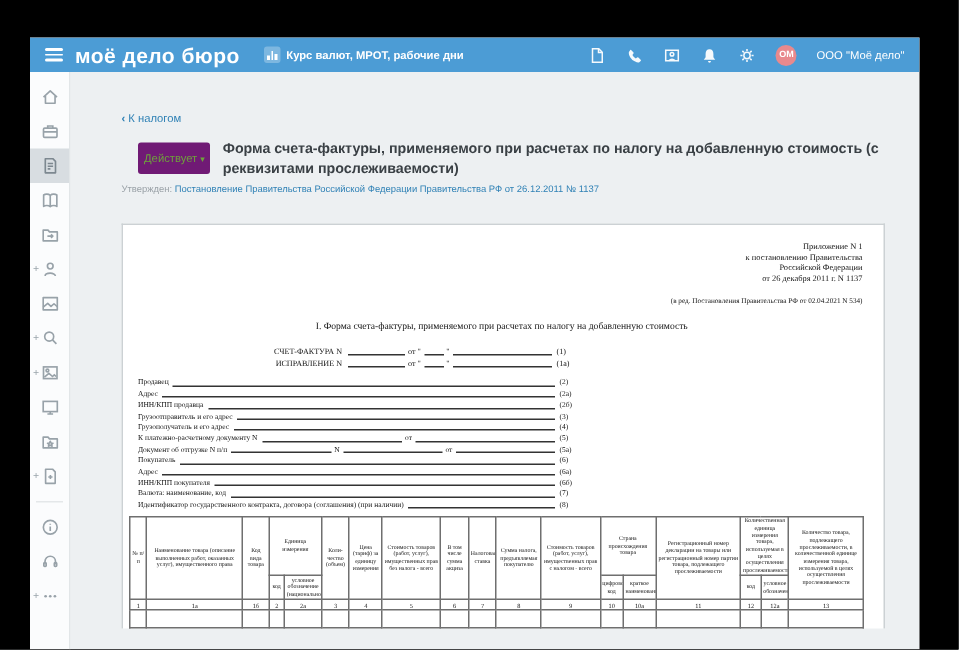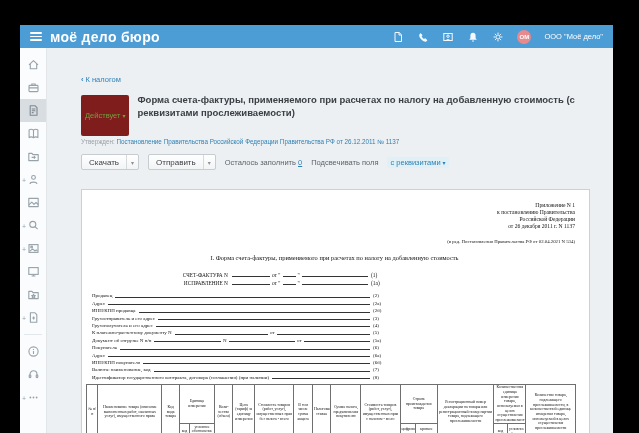--- a/index.html
+++ b/index.html
@@ -32,22 +32,22 @@
            display:flex;flex-direction:column;align-items:stretch;}
   .sb-item{height:23px;display:flex;align-items:center;justify-content:center;position:relative;cursor:pointer;}
   .sb-item.sel{background:#d8dde1;}
   .sb-item .plus{position:absolute;left:2px;top:50%;transform:translateY(-50%);font-size:7px;color:#9aa4ab;}
   .sb-div{height:1px;background:#e4e7e9;margin:5px 4px;}
 
   .content{flex:1;padding:20px 0 0 34px;position:relative;overflow:hidden;}
   .back{font-size:7.5px;color:#2f81b5;text-decoration:none;cursor:pointer;display:inline-block;}
   .back .arr::before{content:"\2039";margin-right:2px;font-weight:700;}
   .title-block{margin-top:8px;width:525px;}
-  .badge{float:left;background:#7f1d1d;color:#6ea23c;font-size:7.5px;padding:16px 4px;border-radius:2px;
-         margin:1px 8px 2px 0;cursor:pointer;white-space:nowrap;}
+  .badge{float:left;background:#701a75;color:#6ea23c;font-size:7.5px;padding:6px 4px;border-radius:2px;
+         margin:1px 8px 2px 11px;cursor:pointer;white-space:nowrap;}
   .badge .caret::before{content:"\25BE";font-size:6px;margin-left:2px;}
   .title{font-size:9.5px;line-height:12.5px;font-weight:700;color:#3a4045;margin:0;}
   .approved{clear:left;margin-top:4px;font-size:6.3px;color:#9aa1a7;}
   .approved a{color:#2f81b5;text-decoration:none;cursor:pointer;}
   .toolbar{margin-top:9px;display:flex;align-items:center;gap:9px;}
   .btn{display:inline-flex;align-items:stretch;border:1px solid #c6cccf;border-radius:2px;
        background:linear-gradient(#ffffff,#f2f4f5);font-size:8px;color:#3c4246;cursor:pointer;height:16px;}
   .btn .btn-main{padding:3px 7px;}
   .btn .btn-caret{border-left:1px solid #d5dadc;padding:3px 4px;display:flex;align-items:center;color:#8a9298;}
   .btn .btn-caret::after{content:"\25BE";font-size:6px;}
@@ -92,20 +92,28 @@
 <div class="frame">
   <div class="window">
 
     <header class="topbar">
       <span class="hamburger">
           <i></i>
           <i></i>
           <i></i>
         </span>
       <span class="brand">моё дело бюро</span>
+      <span class="quick">
+        <span class="qbox">
+            <i></i>
+            <i></i>
+            <i></i>
+          </span>
+        <span>Курс валют, МРОТ, рабочие дни</span>
+      </span>
       <span class="tb-right">
         <span class="tb-ic">
           <svg width="12" height="12" viewBox="0 0 12 12" fill="none" stroke="#fff" stroke-width="1">
               <path d="M3 1.5 H7.2 L9.5 3.8 V10.5 H3 Z"></path>
               <path d="M7 1.7 V4 H9.3"></path>
             </svg>
         </span>
         <span class="tb-ic">
           <svg width="12" height="12" viewBox="0 0 12 12">
               <path fill="#fff" d="M3.7 2.3 L5.2 3.8 Q5.6 4.2 5.2 4.8 L4.6 5.6 Q5.4 7.1 6.9 8 L7.7 7.4 Q8.2 7 8.6 7.4 L10.1 8.9 Q10.5 9.3 10.1 9.7 L9.2 10.5 Q8.4 11.1 6.1 9.9 Q4.2 8.9 3.1 7.1 Q1.9 5.1 2.3 3.7 L3.2 2.3 Q3.4 2 3.7 2.3 Z"></path>
@@ -241,36 +249,20 @@
         <div class="title-block">
           <span class="badge"><span>Действует</span><span class="caret"></span></span>
           <h1 class="title">Форма счета-фактуры, применяемого при расчетах по налогу на добавленную стоимость (с реквизитами прослеживаемости)</h1>
         </div>
 
         <div class="approved">
           <span>Утвержден:</span>
           <a>Постановление Правительства Российской Федерации Правительства РФ от 26.12.2011 № 1137</a>
         </div>
 
-        <div class="toolbar">
-          <span class="btn">
-            <span class="btn-main">Скачать</span>
-            <span class="btn-caret"></span>
-          </span>
-          <span class="btn">
-            <span class="btn-main">Отправить</span>
-            <span class="btn-caret"></span>
-          </span>
-          <span class="tb-text">
-            <span>Осталось заполнить</span>
-            <a>0</a>
-          </span>
-          <span class="tb-text">Подсвечивать поля</span>
-          <a class="hl-value"><span>с реквизитами</span><span class="caret"></span></a>
-        </div>
 
         <div class="paper">
           <div class="annex">
 
           <div class="annex-line">Приложение N 1</div>
               <div class="annex-line">к постановлению Правительства</div>
               <div class="annex-line">Российской Федерации</div>
               <div class="annex-line">от 26 декабря 2011 г. N 1137</div>
             </div>
           <div class="edition">(в ред. Постановления Правительства РФ от 02.04.2021 N 534)</div>

